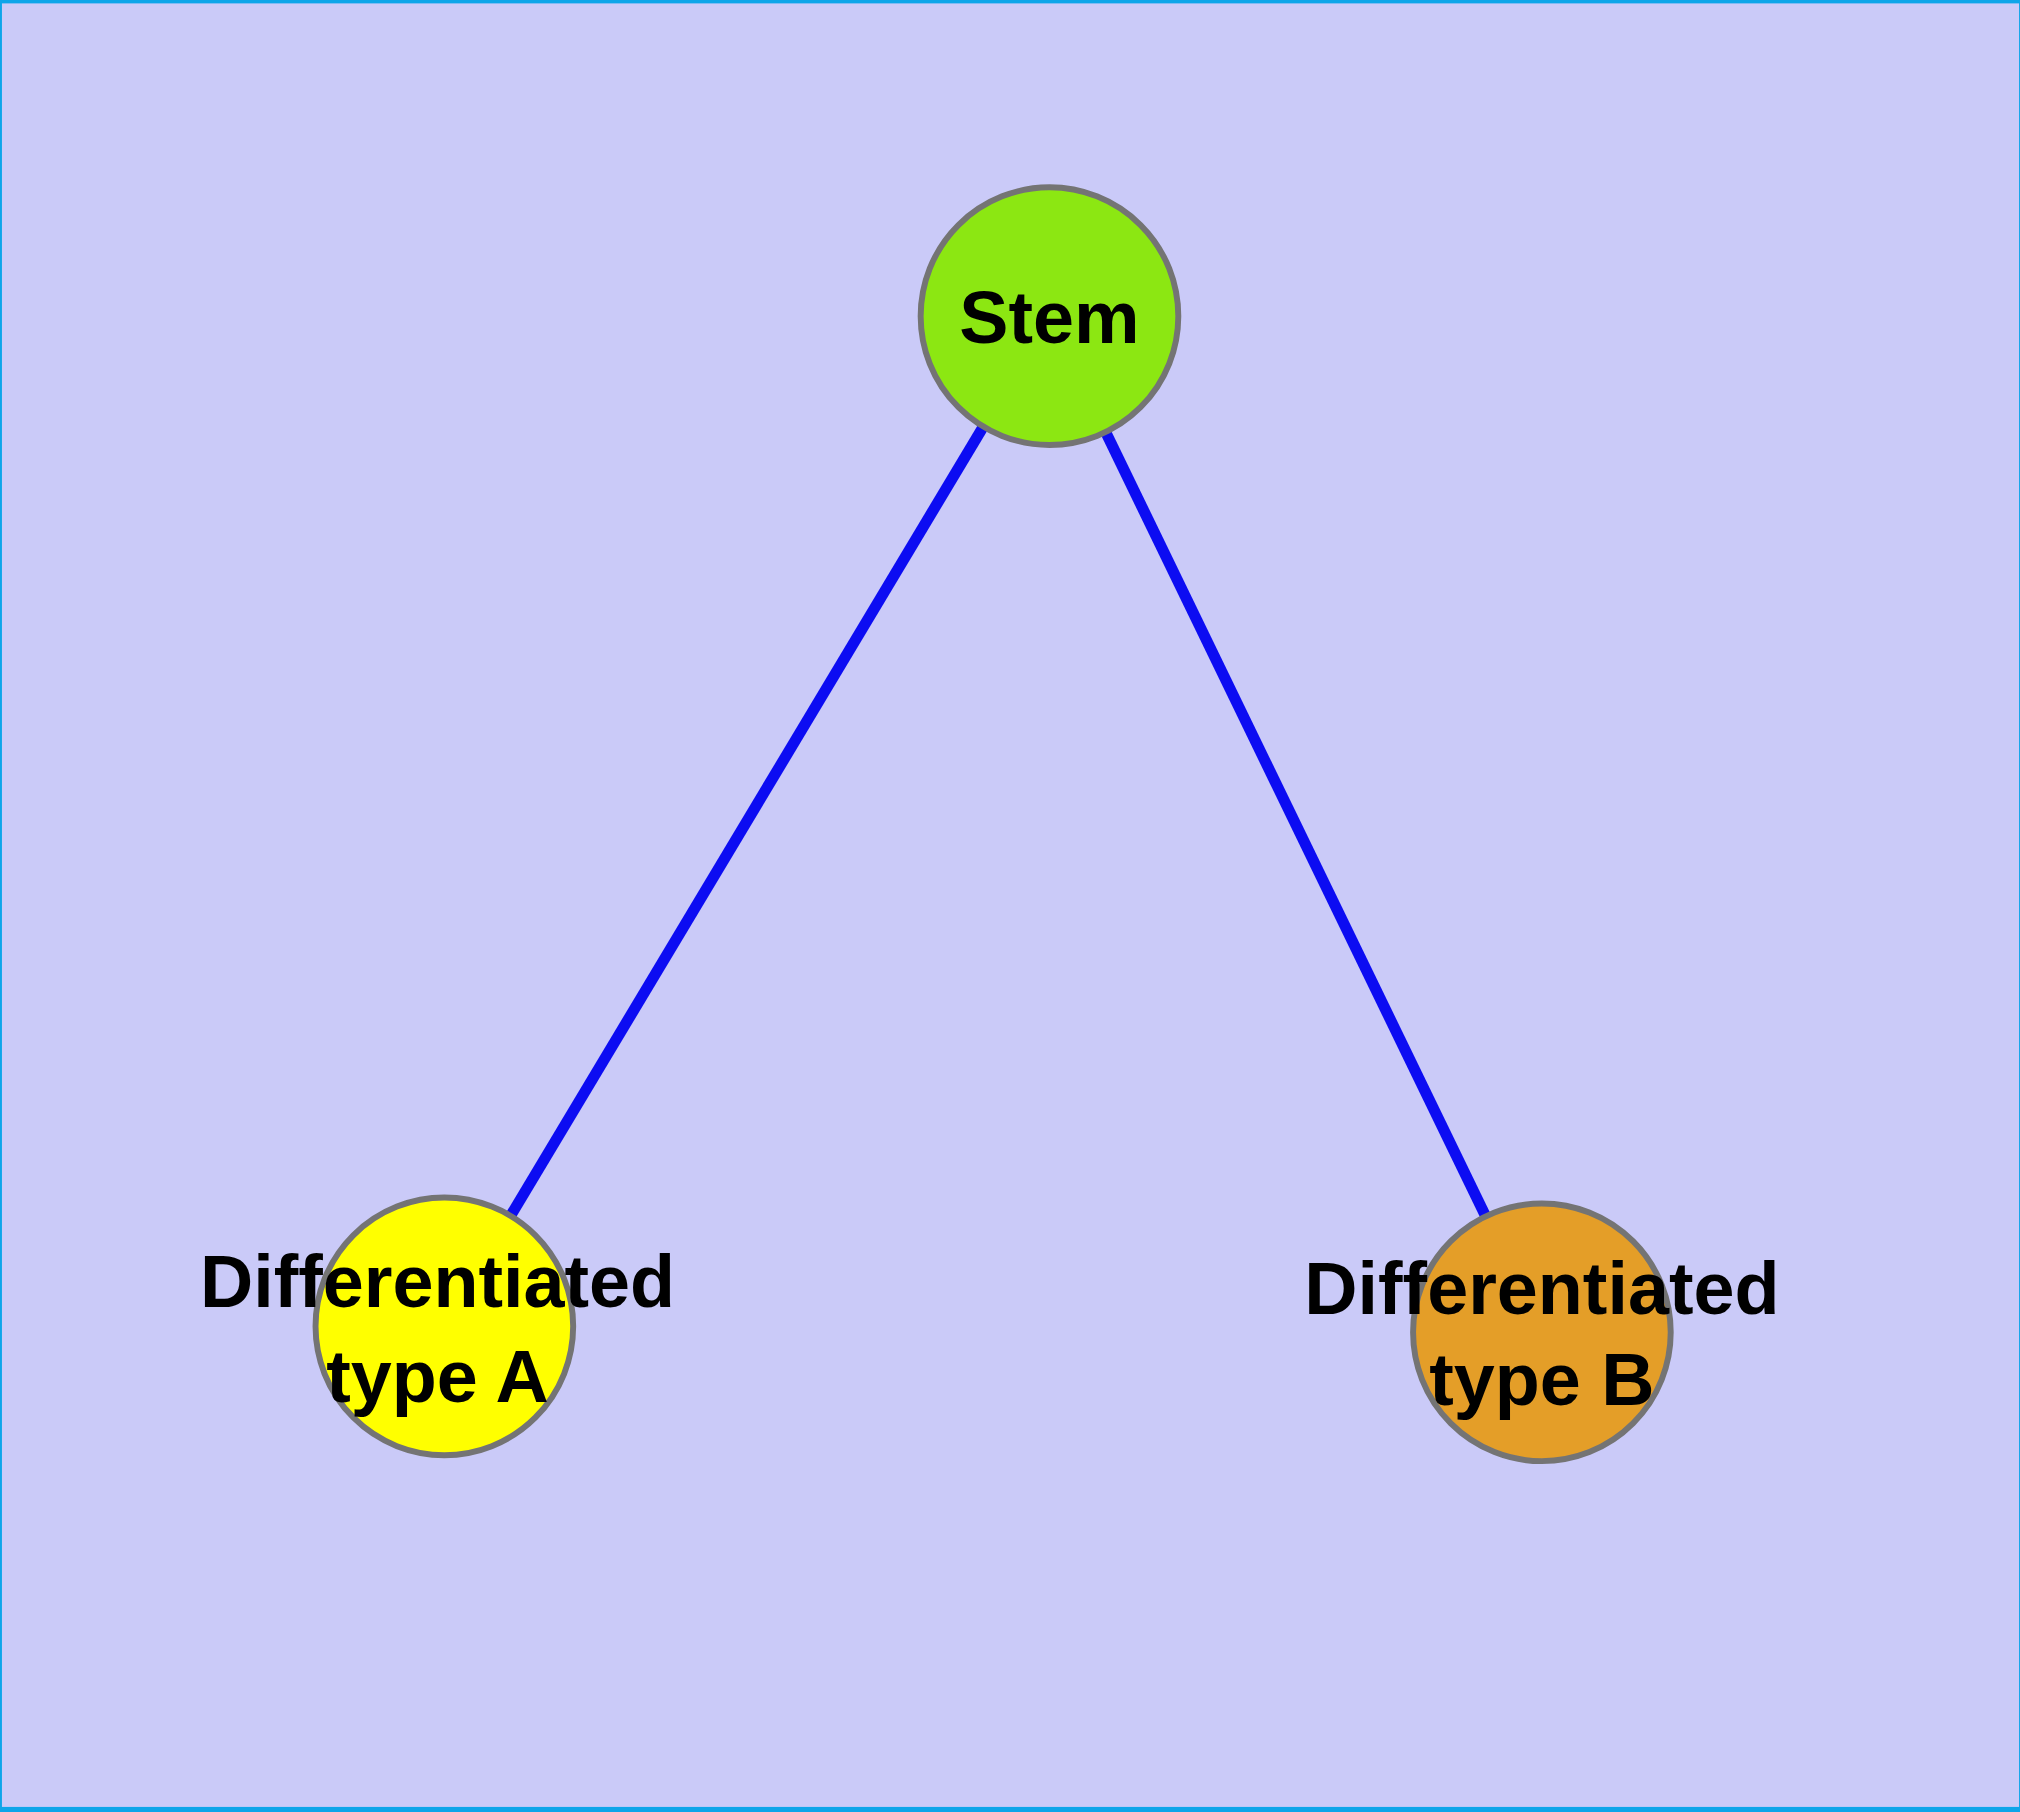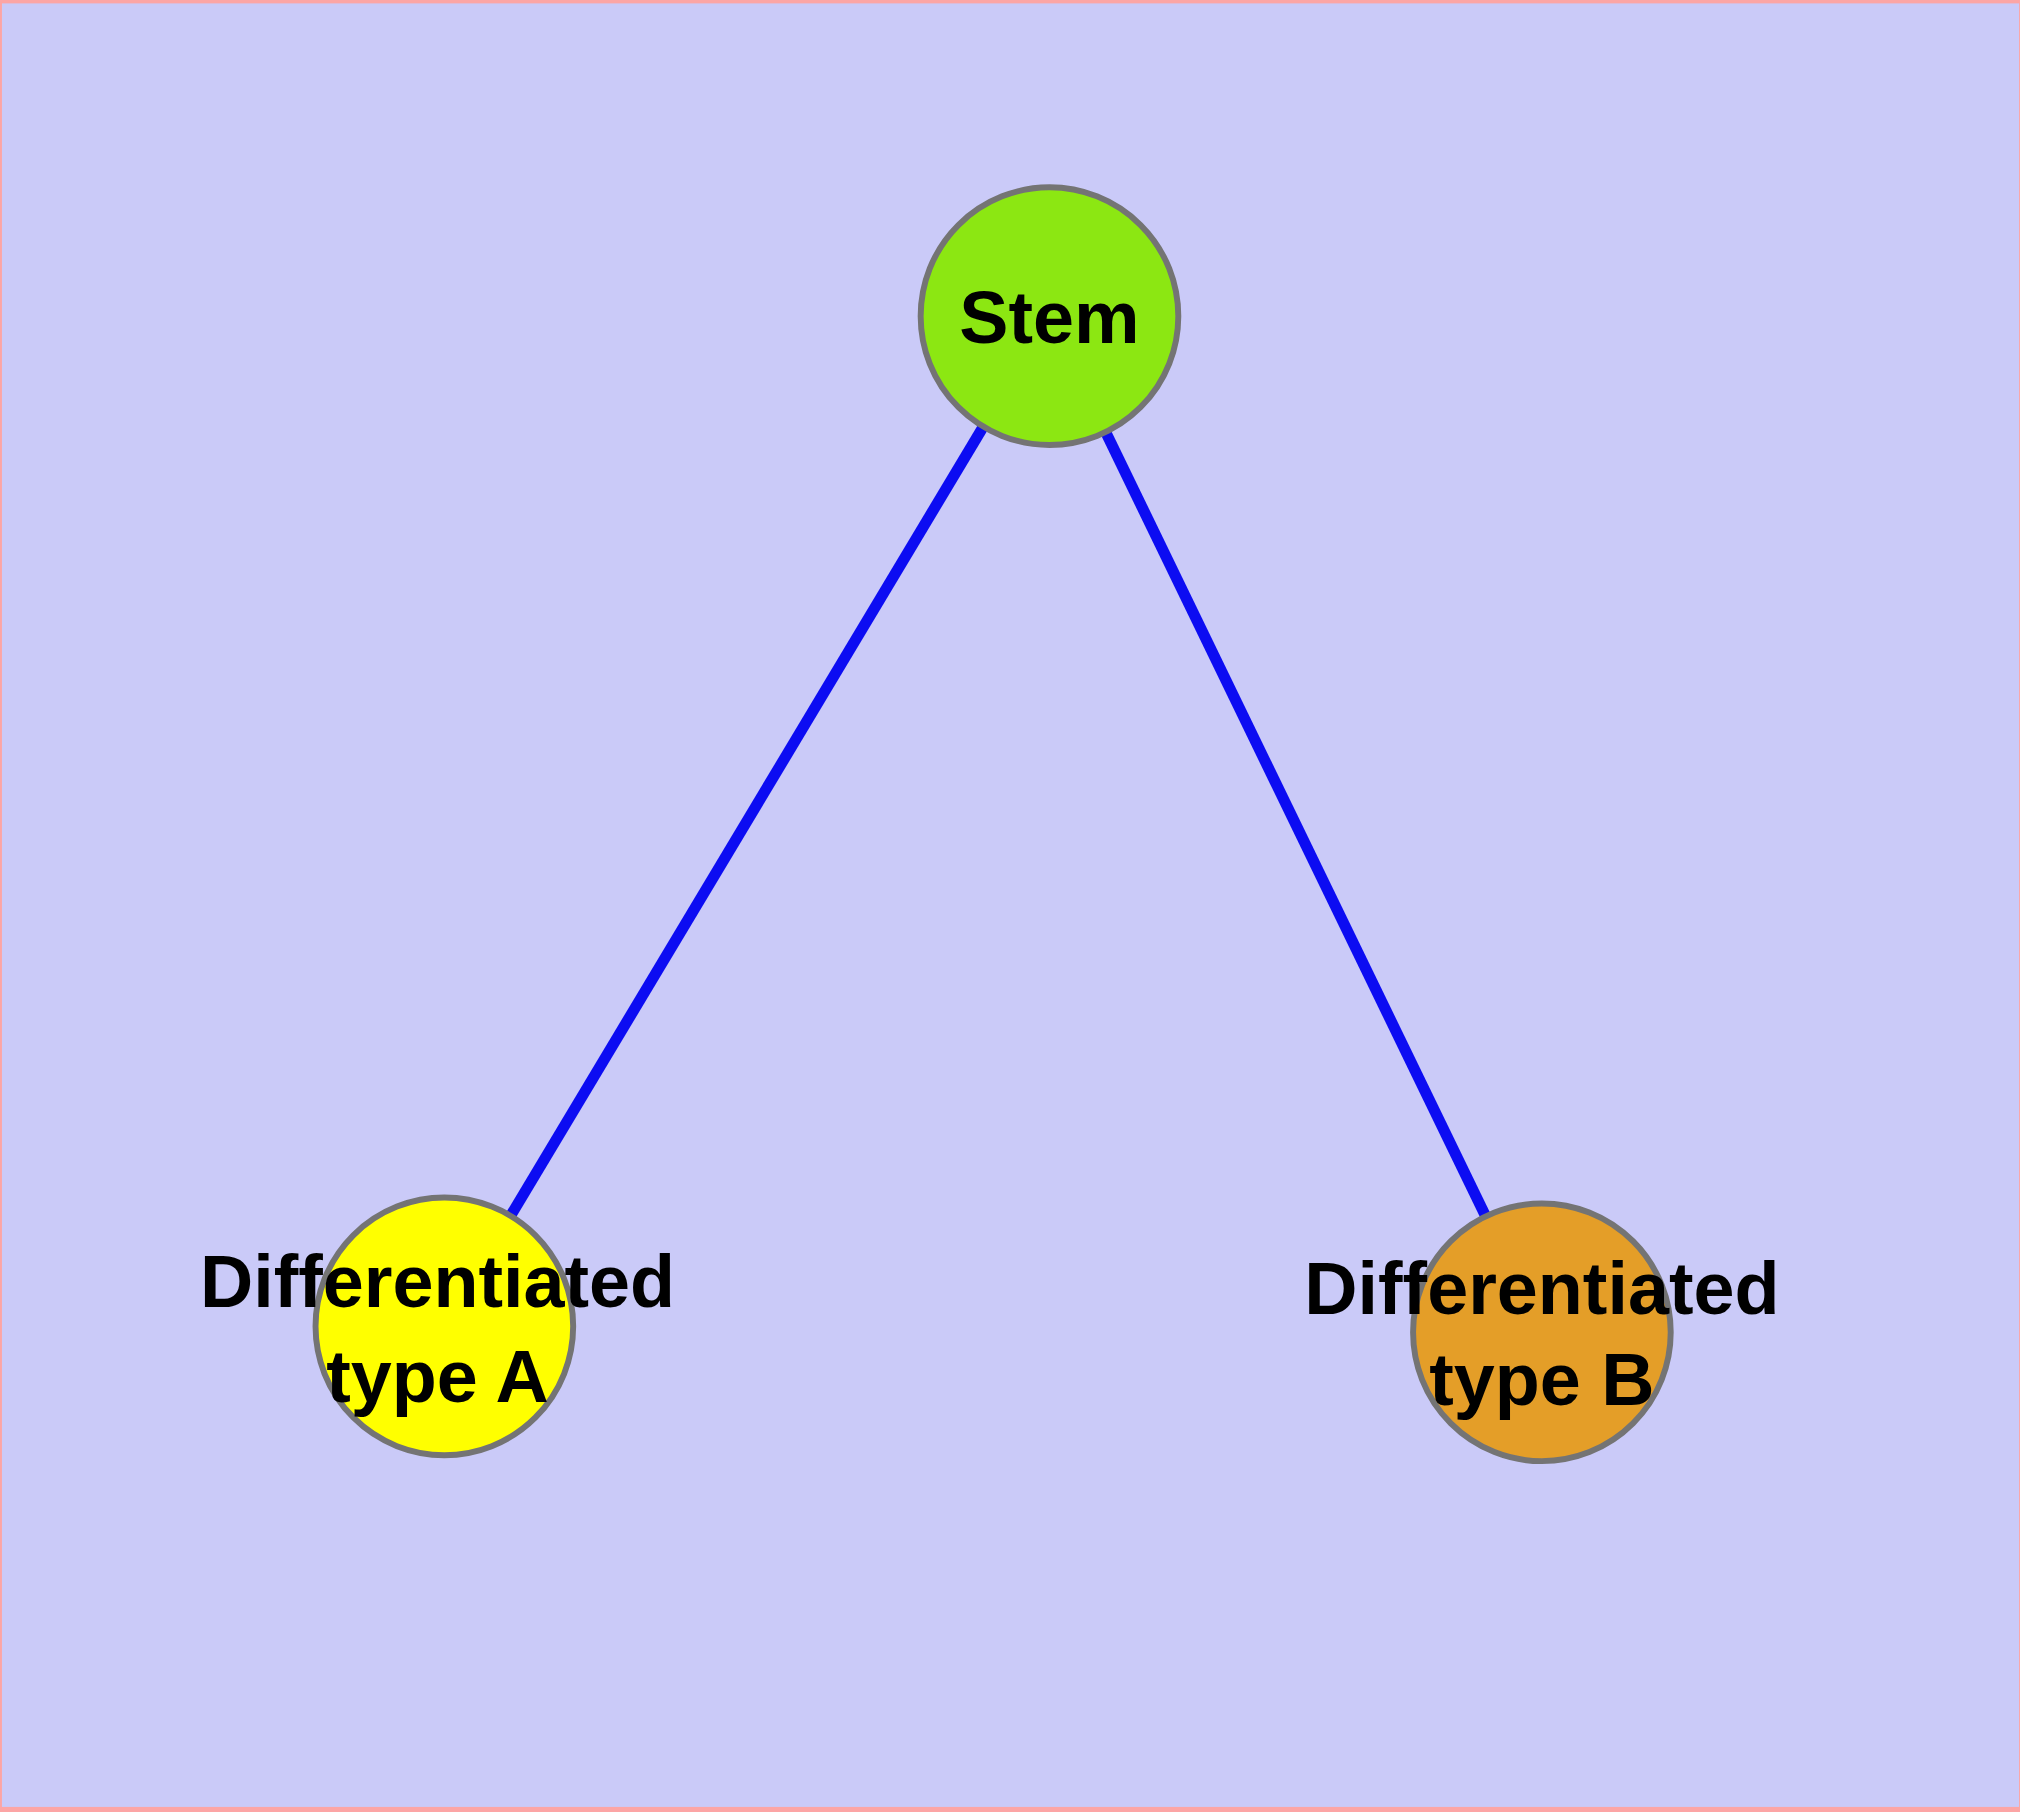--- a/index.html
+++ b/index.html
@@ -5,21 +5,21 @@
   html, body {
     margin: 0;
     padding: 0;
     background: #ffffff;
     font-family: "Liberation Sans", sans-serif;
   }
   .page {
     position: relative;
     width: 2021px;
     height: 1812px;
-    background: #fca5a5;
+    background: #0ea5e9;
     overflow: hidden;
   }
   .graph-svg {
     position: absolute;
     left: 0;
     top: 0;
     width: 2021px;
     height: 1812px;
     display: block;
   }

